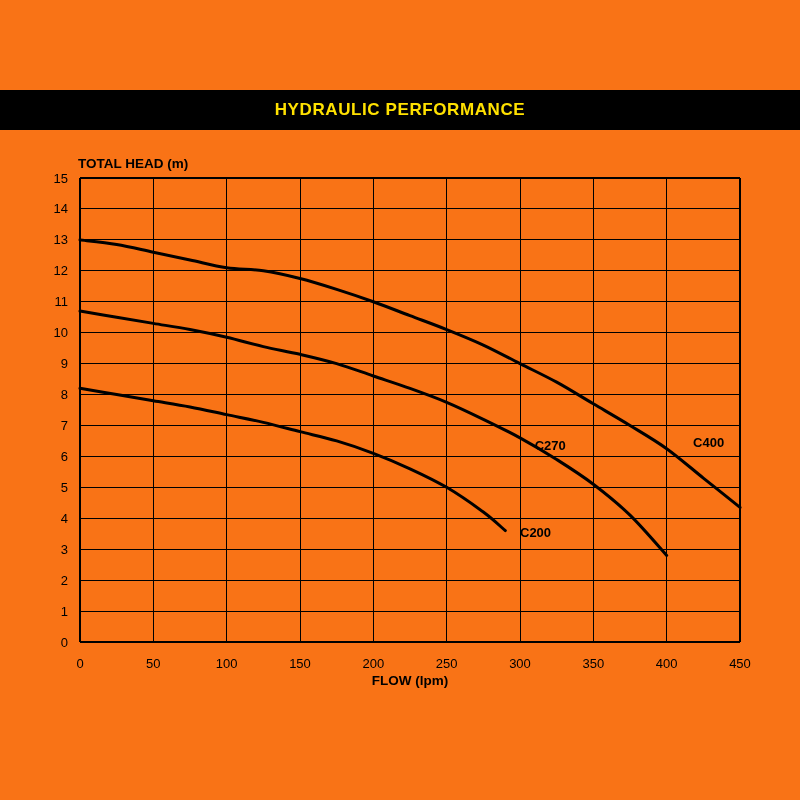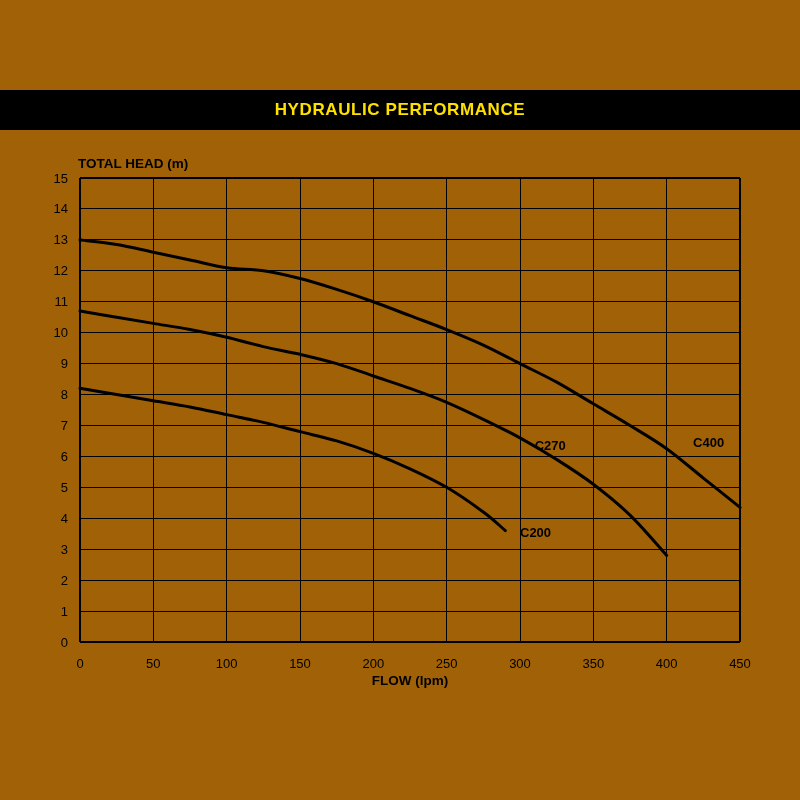--- a/index.html
+++ b/index.html
@@ -12,21 +12,21 @@
     height: 800px;
     font-family: "Liberation Sans", sans-serif;
     position: relative;
     overflow: hidden;
   }
   #page {
     position: absolute;
     left: 0; top: 0;
     width: 800px;
     height: 800px;
-    background: #a16207;
+    background: #f97316;
   }
   
   #title-banner {
     position: absolute;
     left: 0;
     top: 90px;
     width: 800px;
     height: 40px;
     background: #000000;
     display: flex;

